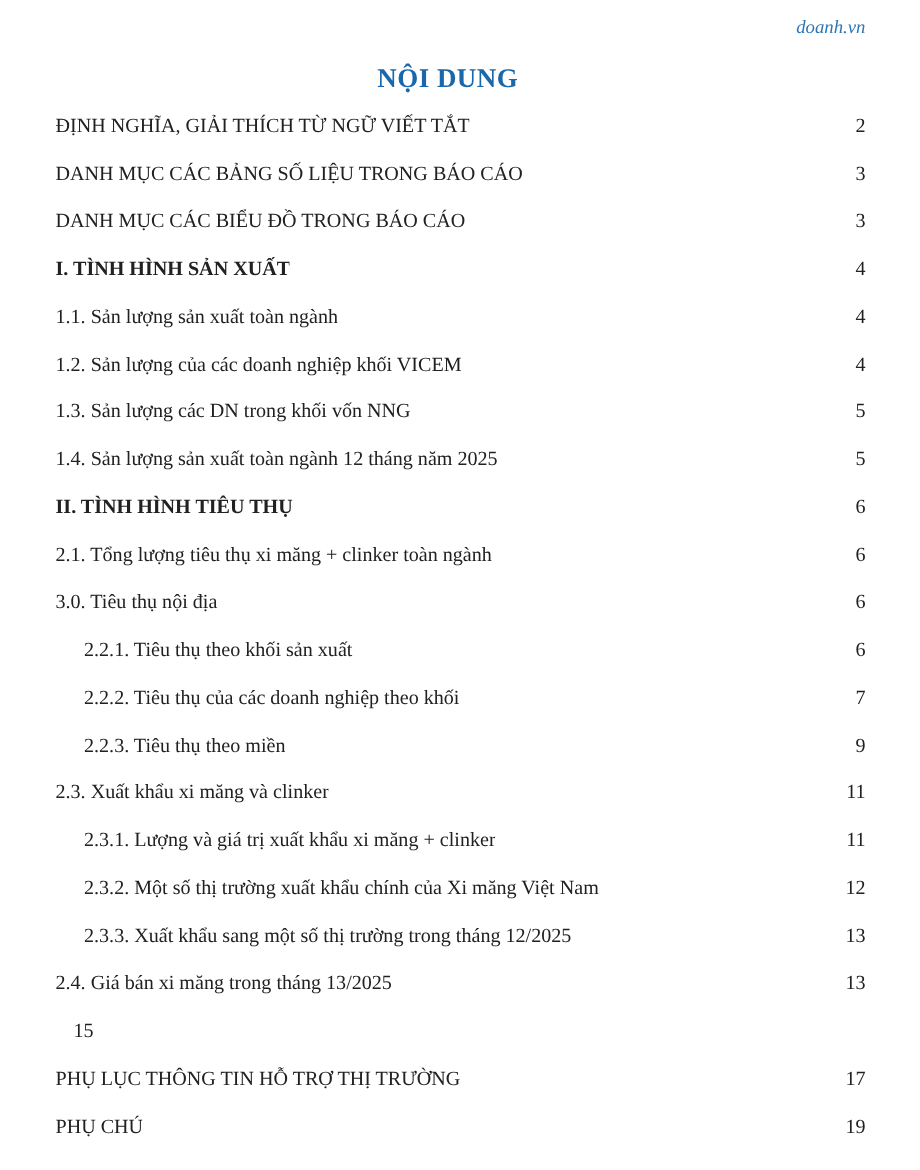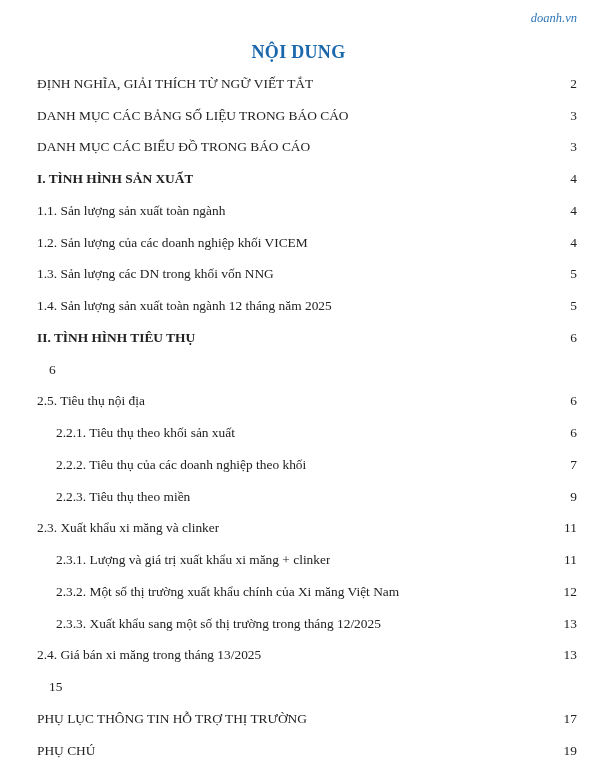--- a/index.html
+++ b/index.html
@@ -95,24 +95,25 @@
   </div>
     <div class="toc-row">
     <span class="toc-label">1.4. Sản lượng sản xuất toàn ngành 12 tháng năm 2025</span>
     <span class="toc-page">5</span>
   </div>
     <div class="toc-row bold">
     <span class="toc-label">II. TÌNH HÌNH TIÊU THỤ</span>
     <span class="toc-page">6</span>
   </div>
     <div class="toc-row">
+    <span class="toc-label">2.1. Tổng lượng tiêu thụ xi măng + clinker toàn ngành</span>
     <span class="toc-page">6</span>
   </div>
     <div class="toc-row">
-    <span class="toc-label">2.5. Tiêu thụ nội địa</span>
+    <span class="toc-label">3.0. Tiêu thụ nội địa</span>
     <span class="toc-page">6</span>
   </div>
     <div class="toc-row indent">
     <span class="toc-label">2.2.1. Tiêu thụ theo khối sản xuất</span>
     <span class="toc-page">6</span>
   </div>
     <div class="toc-row indent">
     <span class="toc-label">2.2.2. Tiêu thụ của các doanh nghiệp theo khối</span>
     <span class="toc-page">7</span>
   </div>

